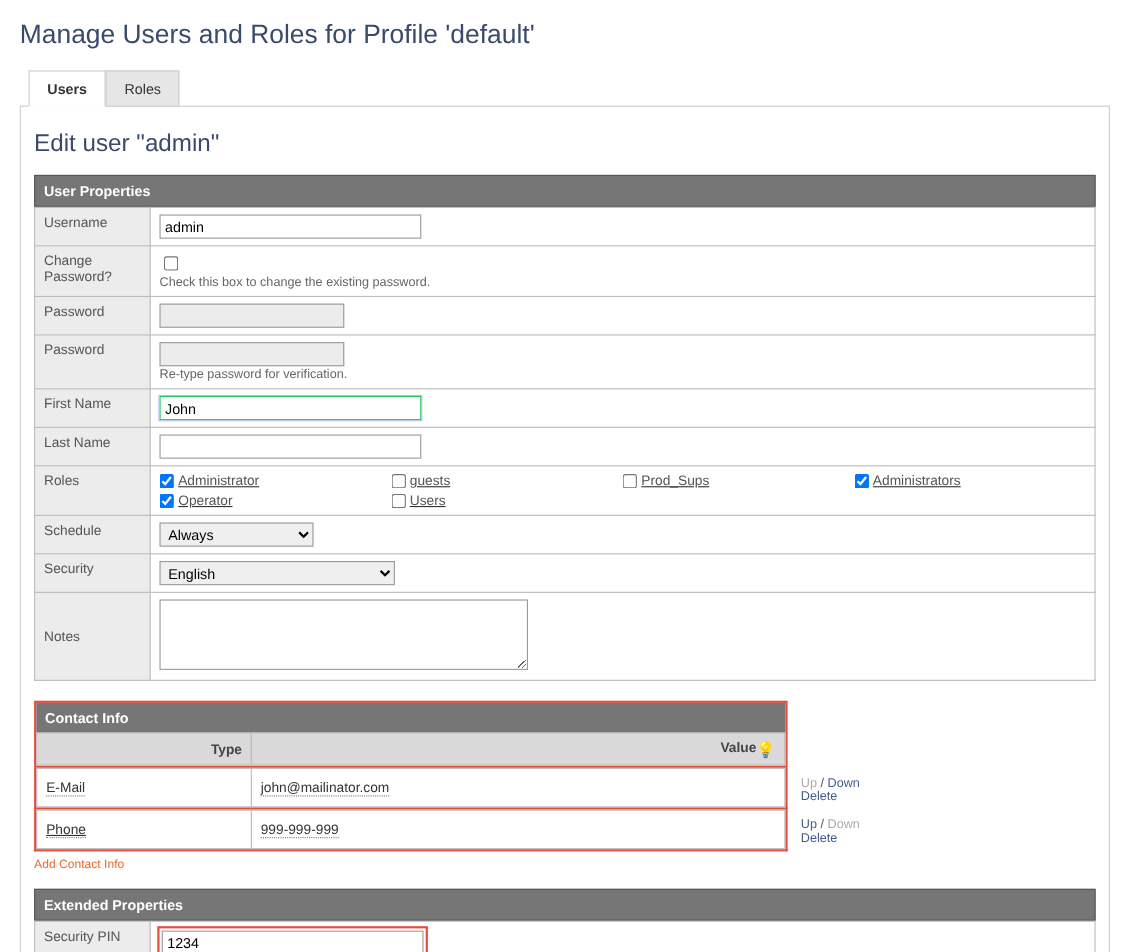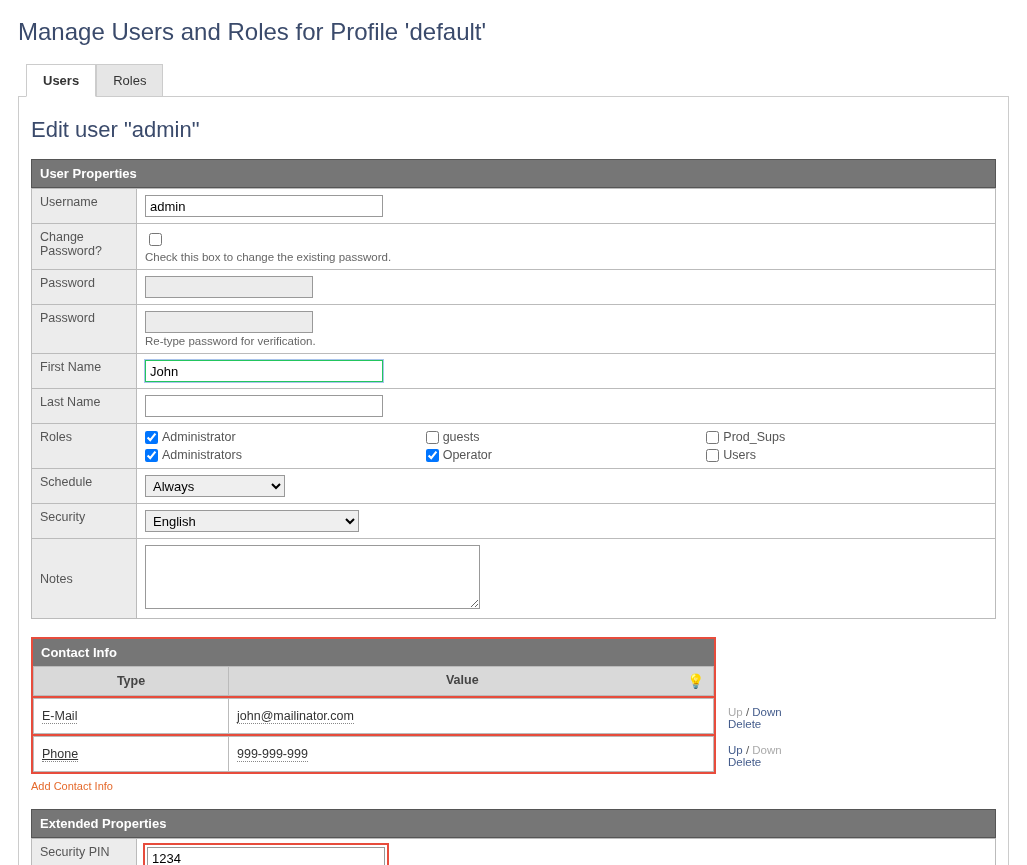--- a/index.html
+++ b/index.html
@@ -97,42 +97,43 @@
     font-family: inherit;
     font-size: 13px;
   }
   .help-text {
     font-size: 11.5px;
     color: #666;
     margin-top: 2px;
   }
   .roles-grid {
     display: grid;
-    grid-template-columns: 1fr 1fr 1fr;
+    grid-template-columns: 1fr 1fr 1fr 1fr;
     row-gap: 4px;
+    text-decoration: underline;
   }
   .role-item { display: flex; align-items: center; gap: 4px; color: #555; font-size: 12.5px;}
   .role-item input { margin: 0; }
 
   
   .contact-block {
     margin-top: 18px;
   }
   .contact-wrap {
     border: 2px solid #e74c3c;
     padding: 0;
     width: 685px;
   }
   .ci-table {
     width: 100%;
     border-collapse: collapse;
   }
   .ci-table th {
     background: #d9d9d9;
-    text-align: center;
+    text-align: right;
     padding: 6px 8px;
     border: 1px solid #bbb;
     font-weight: bold;
     color: #444;
     font-size: 12.5px;
   }
   .ci-table td {
     border: 1px solid #bbb;
     padding: 10px 8px;
     font-size: 12.5px;

